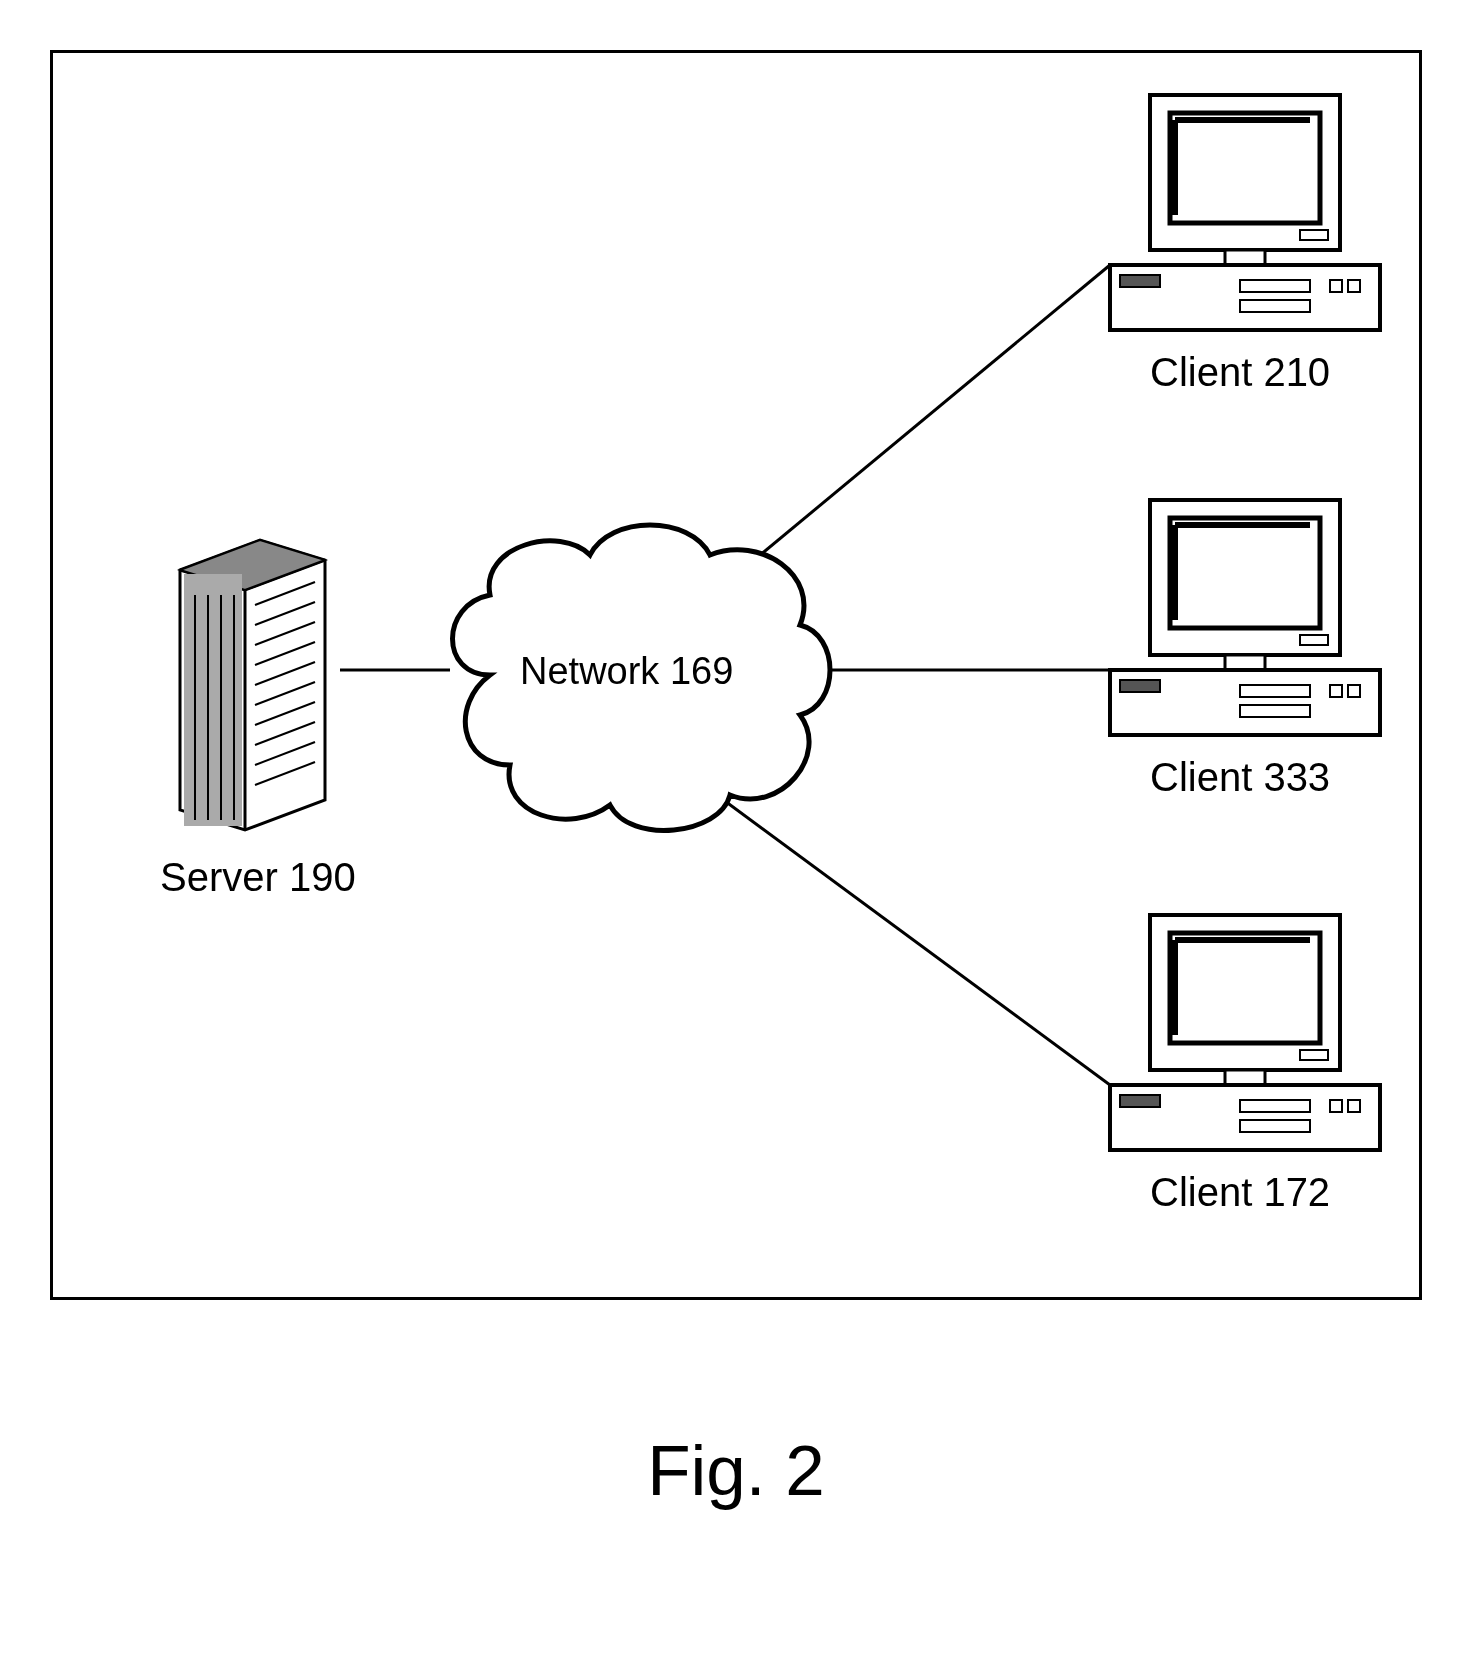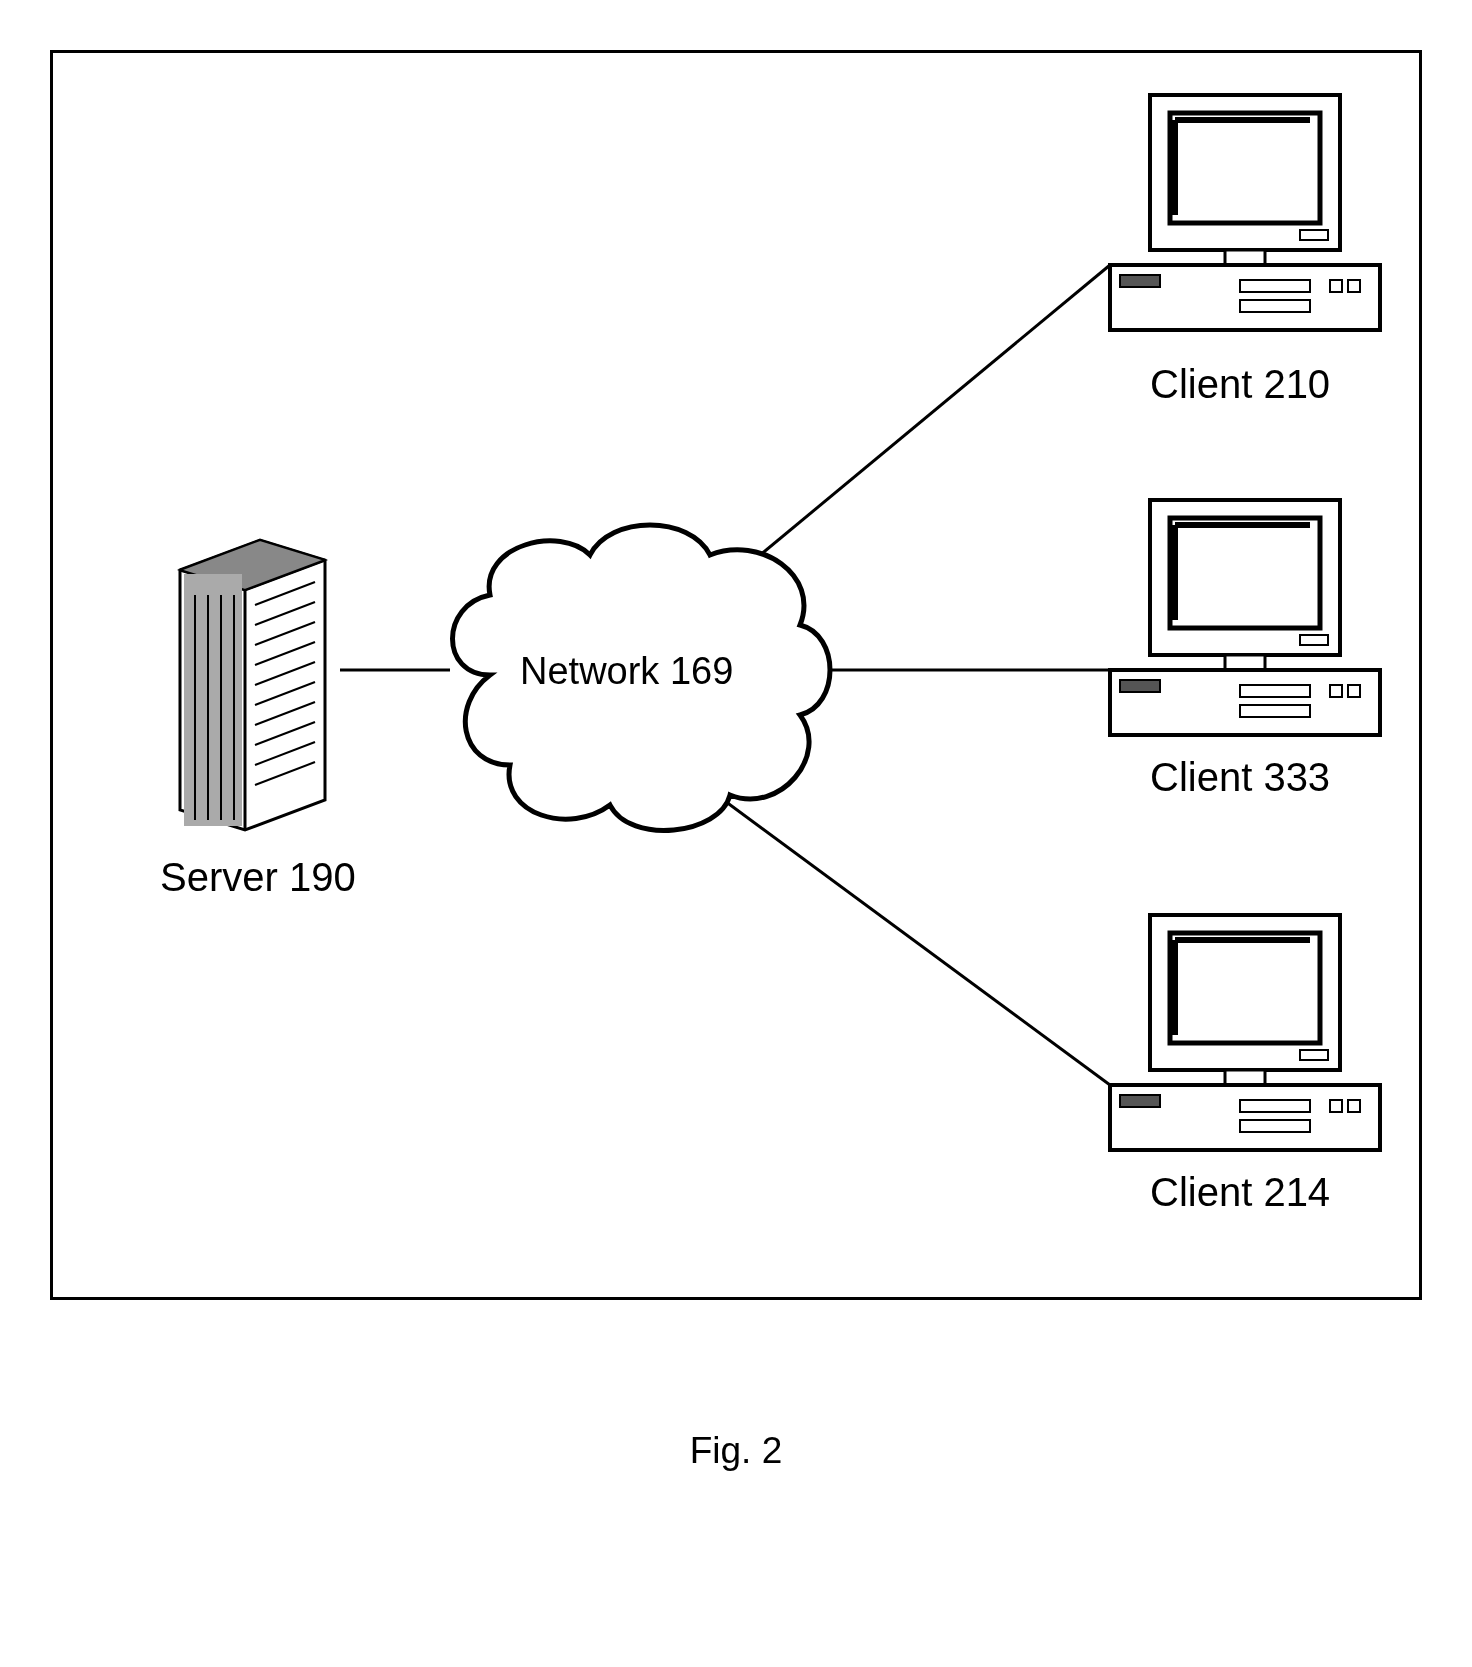--- a/index.html
+++ b/index.html
@@ -29,21 +29,21 @@
       font-size: 40px;
       color: #000;
       position: absolute;
     }
     .figure-caption {
       position: absolute;
       top: 1430px;
       left: 0;
       width: 1472px;
       text-align: center;
-      font-size: 37px;
+      font-size: 71px;
       font-family: Arial, sans-serif;
     }
     svg { position: absolute; }
   </style>
 </head>
 <body>
 
 <div class="diagram-container">
   <div class="outer-box"></div>
 
@@ -113,21 +113,21 @@
 
     <rect x="125" y="165" width="40" height="15" fill="white" stroke="#000" stroke-width="3"></rect>
 
     <rect x="10" y="180" width="270" height="65" fill="white" stroke="#000" stroke-width="4"></rect>
     <rect x="20" y="190" width="40" height="12" fill="#555" stroke="#000" stroke-width="2"></rect>
     <rect x="140" y="195" width="70" height="12" fill="white" stroke="#000" stroke-width="2"></rect>
     <rect x="140" y="215" width="70" height="12" fill="white" stroke="#000" stroke-width="2"></rect>
     <rect x="230" y="195" width="12" height="12" fill="white" stroke="#000" stroke-width="2"></rect>
     <rect x="248" y="195" width="12" height="12" fill="white" stroke="#000" stroke-width="2"></rect>
   </svg>
-  <div class="label" style="top:300px; left:1100px;margin-top:12px;">Client 210</div>
+  <div class="label" style="top:300px; left:1100px;">Client 210</div>
 
   <svg width="290" height="260" style="top:440; left:1050;">
     <rect x="50" y="10" width="190" height="155" fill="white" stroke="#000" stroke-width="4"></rect>
     <rect x="70" y="28" width="150" height="110" fill="white" stroke="#000" stroke-width="5"></rect>
     <line x1="75" y1="35" x2="75" y2="130" stroke="#000" stroke-width="6"></line>
     <line x1="75" y1="35" x2="210" y2="35" stroke="#000" stroke-width="6"></line>
     <rect x="200" y="145" width="28" height="10" fill="white" stroke="#000" stroke-width="2"></rect>
     <rect x="125" y="165" width="40" height="15" fill="white" stroke="#000" stroke-width="3"></rect>
     <rect x="10" y="180" width="270" height="65" fill="white" stroke="#000" stroke-width="4"></rect>
     <rect x="20" y="190" width="40" height="12" fill="#555" stroke="#000" stroke-width="2"></rect>
@@ -145,17 +145,17 @@
     <line x1="75" y1="35" x2="210" y2="35" stroke="#000" stroke-width="6"></line>
     <rect x="200" y="145" width="28" height="10" fill="white" stroke="#000" stroke-width="2"></rect>
     <rect x="125" y="165" width="40" height="15" fill="white" stroke="#000" stroke-width="3"></rect>
     <rect x="10" y="180" width="270" height="65" fill="white" stroke="#000" stroke-width="4"></rect>
     <rect x="20" y="190" width="40" height="12" fill="#555" stroke="#000" stroke-width="2"></rect>
     <rect x="140" y="195" width="70" height="12" fill="white" stroke="#000" stroke-width="2"></rect>
     <rect x="140" y="215" width="70" height="12" fill="white" stroke="#000" stroke-width="2"></rect>
     <rect x="230" y="195" width="12" height="12" fill="white" stroke="#000" stroke-width="2"></rect>
     <rect x="248" y="195" width="12" height="12" fill="white" stroke="#000" stroke-width="2"></rect>
   </svg>
-  <div class="label" style="top:1120px; left:1100px;">Client 214</div>
+  <div class="label" style="top:1120px; left:1100px;">Client 172</div>
 
 </div>
 
 <div class="figure-caption">Fig. 2</div>
 
 </body></html>

